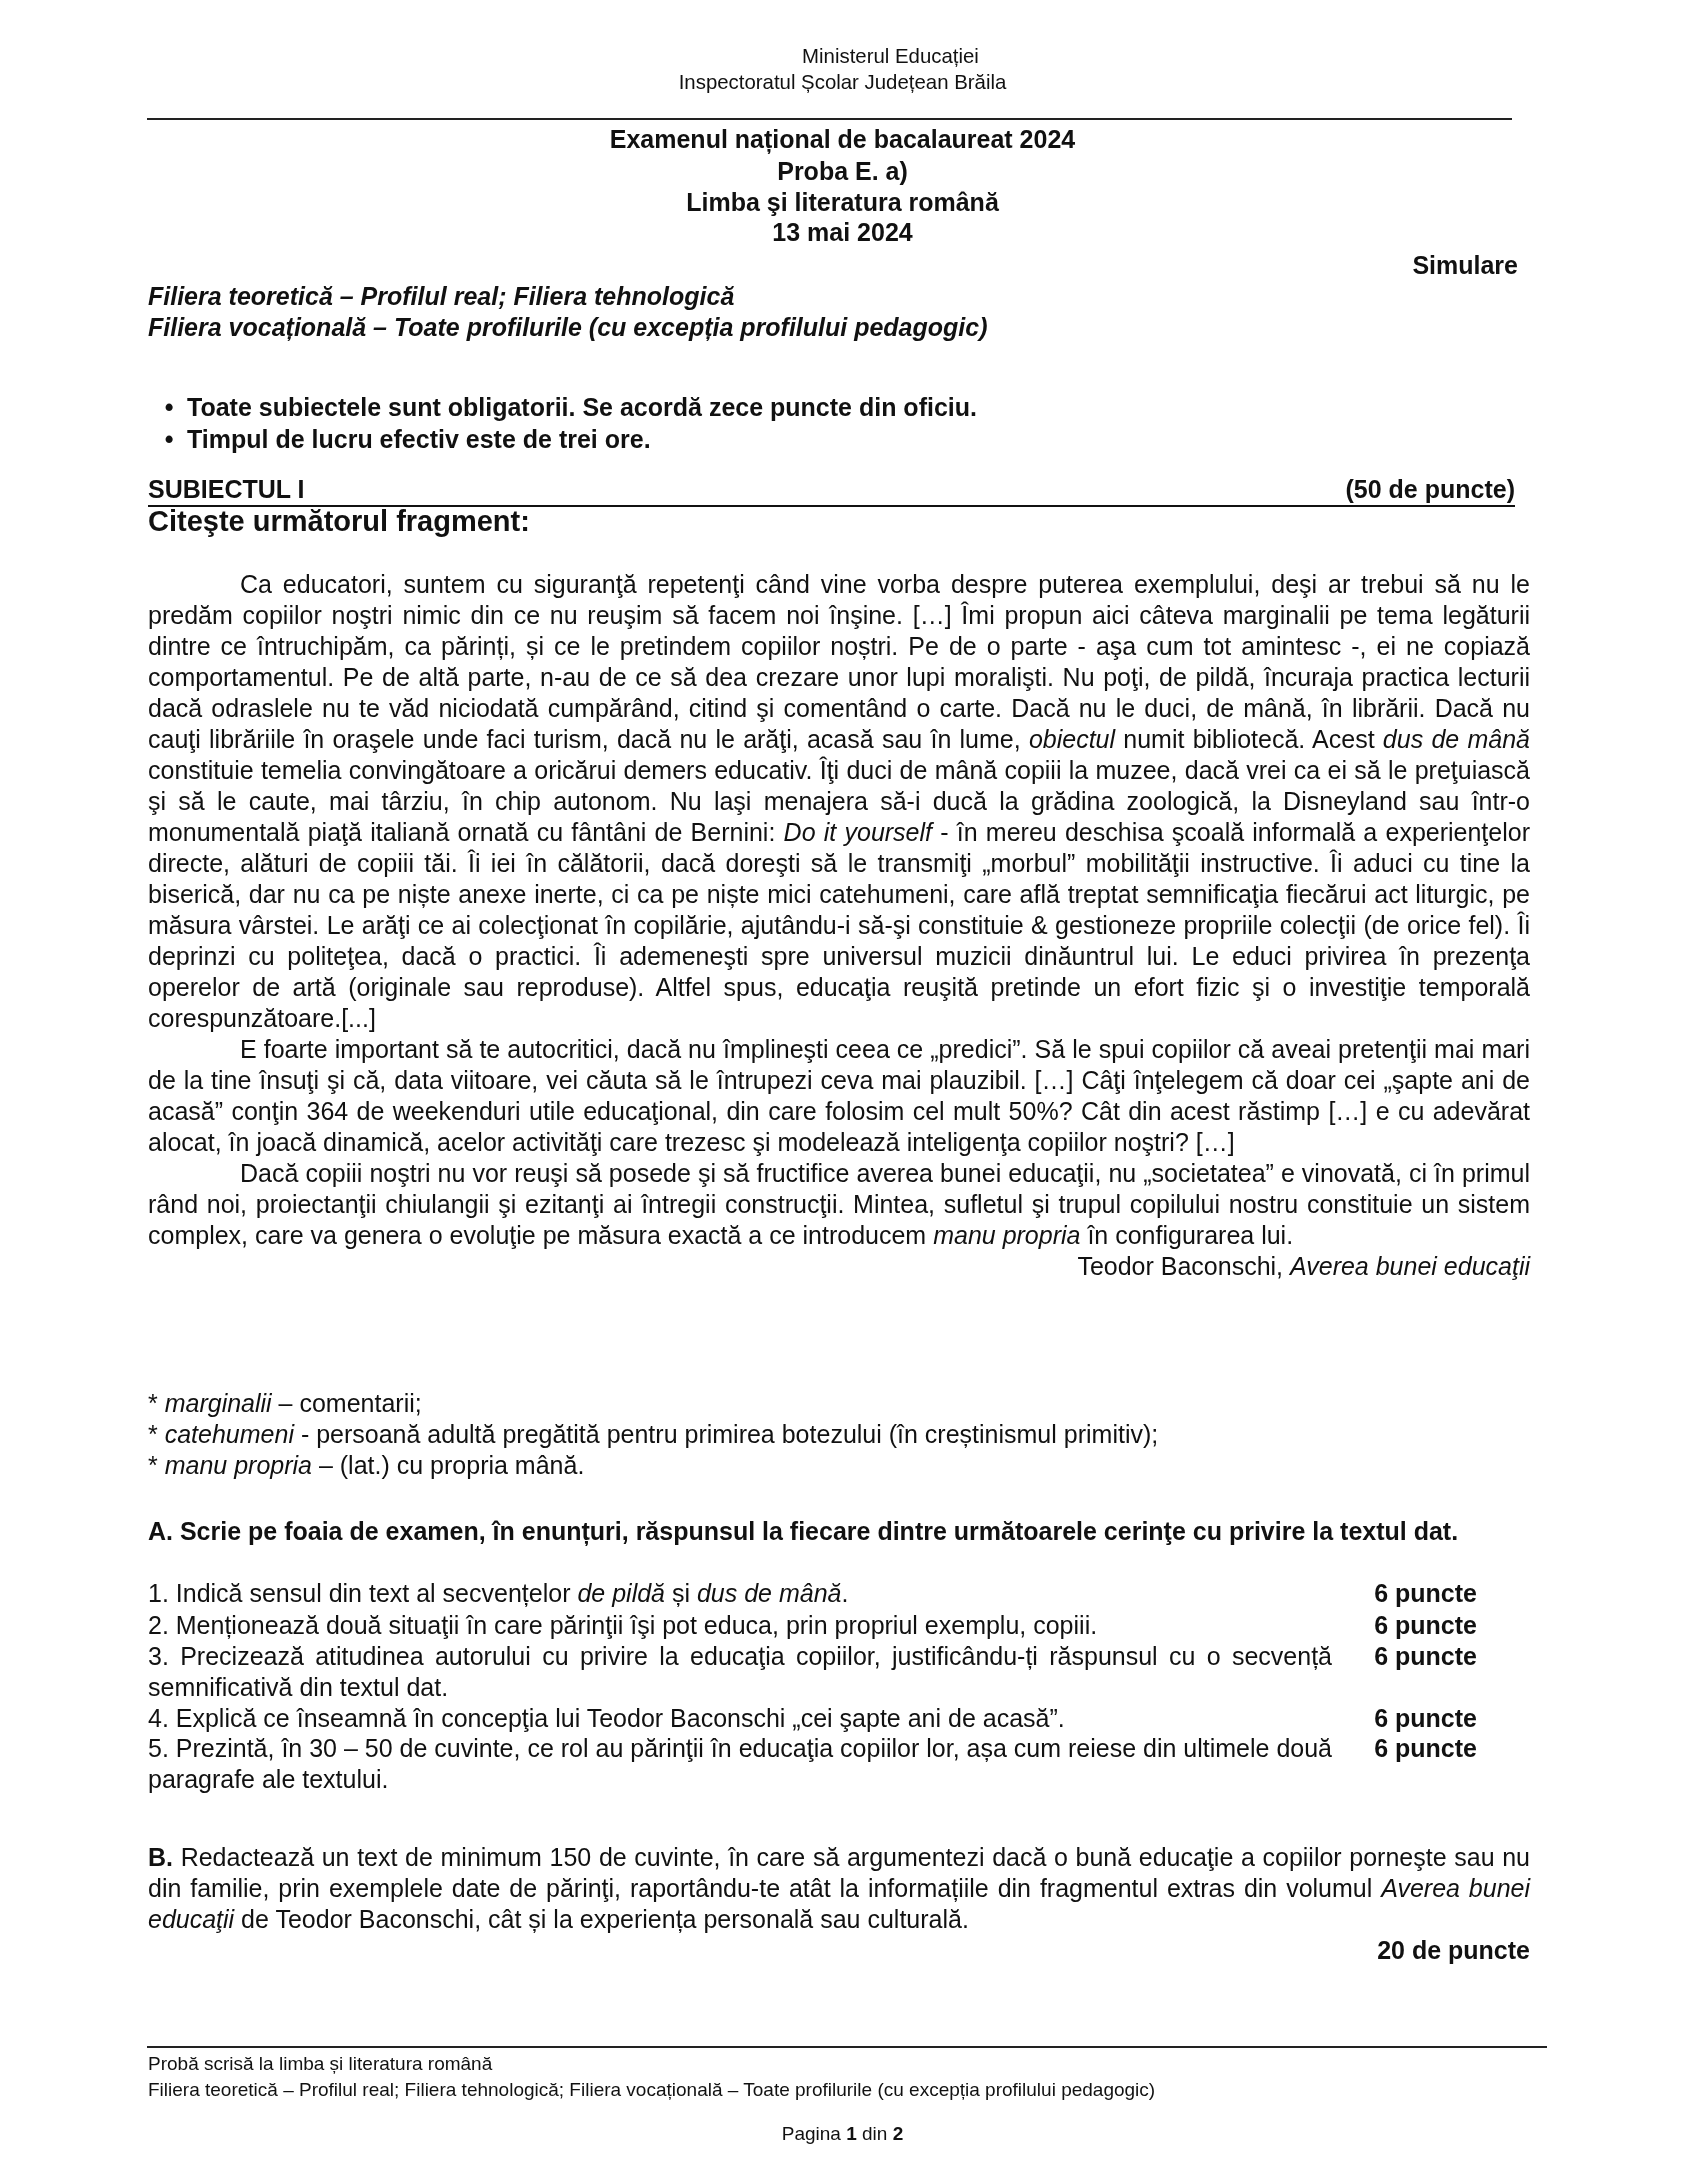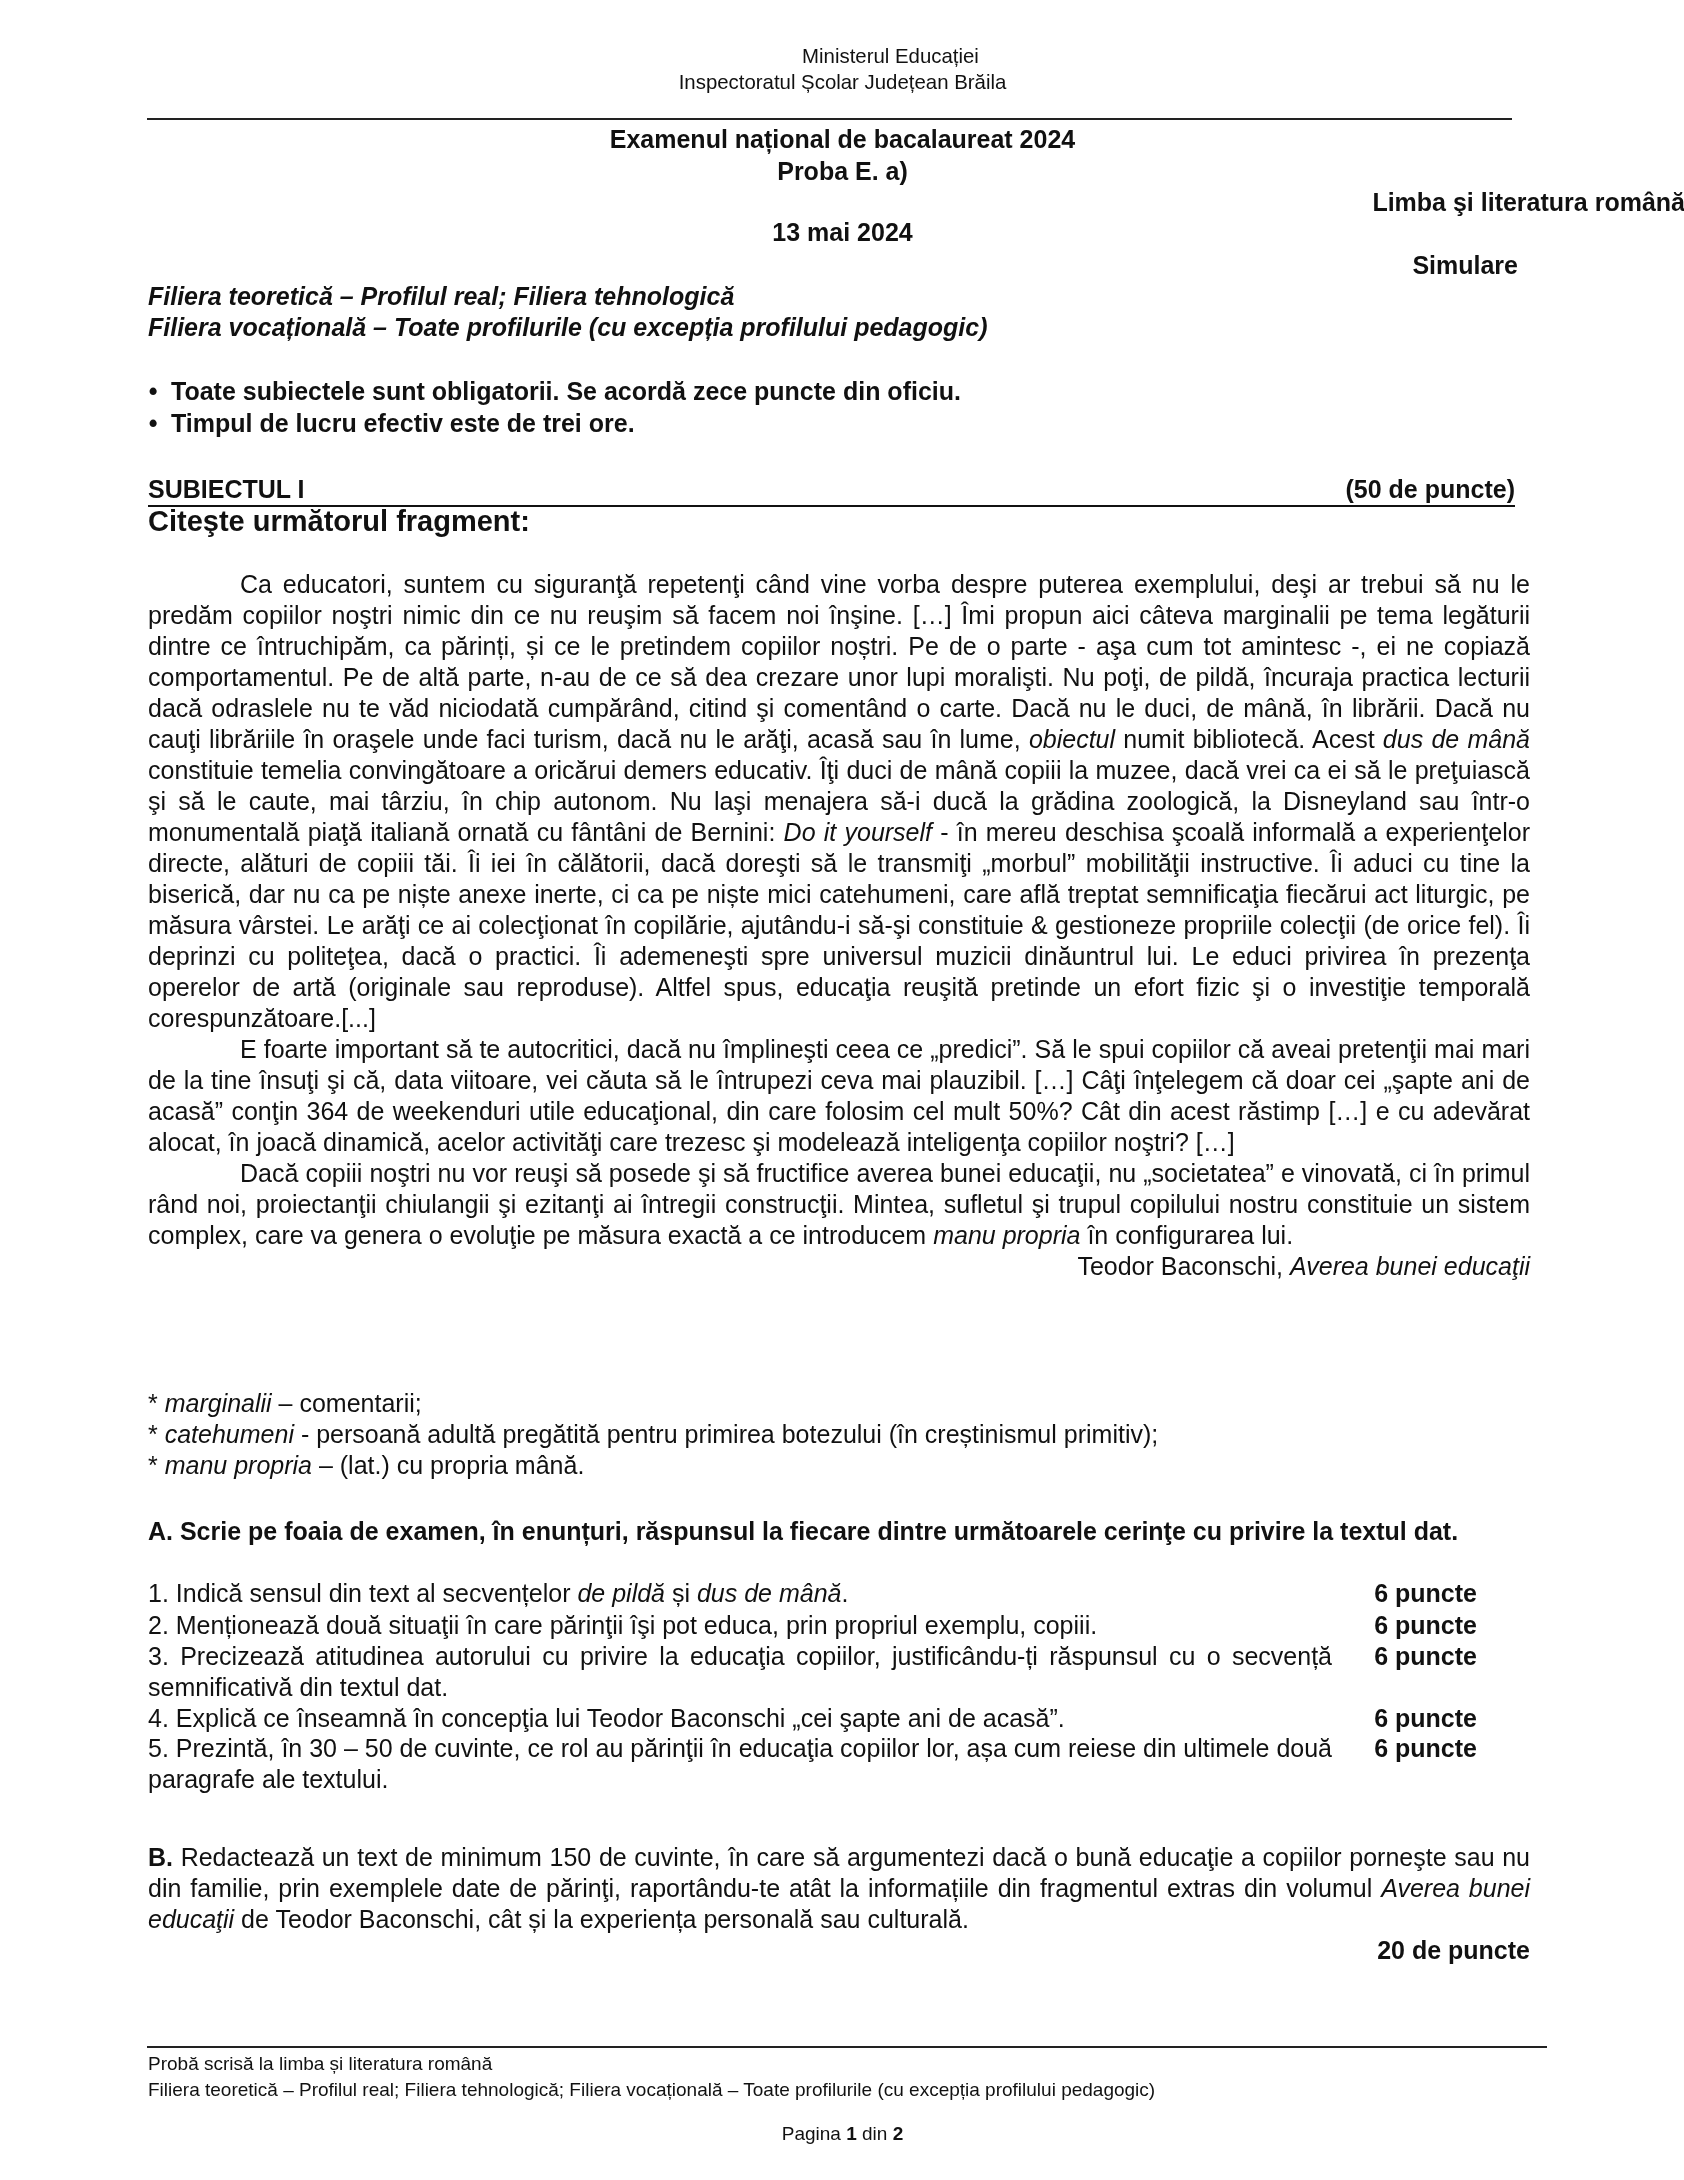--- a/index.html
+++ b/index.html
@@ -16,34 +16,34 @@
   .ital { font-style: italic; }
   .body-text {
     position: absolute; left: 148px; width: 1382px;
     font-size: 25px; line-height: 31px; text-align: justify;
   }
   .para { text-indent: 92px; margin: 0; }
   .q-row { position: absolute; left: 148px; width: 1329px; font-size: 25px; line-height: 31px; }
   .q-text { display: inline-block; width: 1184px; text-align: justify; vertical-align: top; }
   .q-pts { position: absolute; right: 0; top: 0; font-weight: bold; }
   .footer { font-size: 19px; line-height: 25.6px; }
-  ul.bullets { margin: 0; padding: 0; list-style: none; }
+  ul.bullets { margin: 16px; padding: 0; list-style: none; }
   ul.bullets li { position: relative; padding-left: 24px; }
   ul.bullets li::before { content: "•"; position: absolute; left: 1.7px; }
 </style>
 </head>
 <body>
 
 <div class="abs center hdr-small" style="top:44px;padding-left:48px;">Ministerul Educației</div>
 <div class="abs center hdr-small" style="top:70px;">Inspectoratul Școlar Județean Brăila</div>
 <div class="rule" style="top:118px; left:147px; width:1365px;"></div>
 
 <div class="abs center title" style="top:123px;">Examenul național de bacalaureat 2024</div>
 <div class="abs center title" style="top:155px;">Proba E. a)</div>
-<div class="abs center title" style="top:186px;text-align:right;">Limba şi literatura română</div>
+<div class="abs center title" style="top:186px;">Limba şi literatura română</div>
 <div class="abs center title" style="top:216px;">13 mai 2024</div>
 <div class="abs title" style="top:249px; right:167px;">Simulare</div>
 
 <div class="abs bold ital" style="top:281px; left:148px; font-size:25px; line-height:31px;">Filiera teoretică – Profilul real; Filiera tehnologică</div>
 <div class="abs bold ital" style="top:312px; left:148px; font-size:25px; line-height:31px;">Filiera vocațională – Toate profilurile (cu excepția profilului pedagogic)</div>
 
 <ul class="bullets abs bold" style="top:376px; left:147px; font-size:25px; line-height:31.5px;">
   <li>Toate subiectele sunt obligatorii. Se acordă zece puncte din oficiu.</li>
   <li>Timpul de lucru efectiv este de trei ore.</li>
 </ul>

